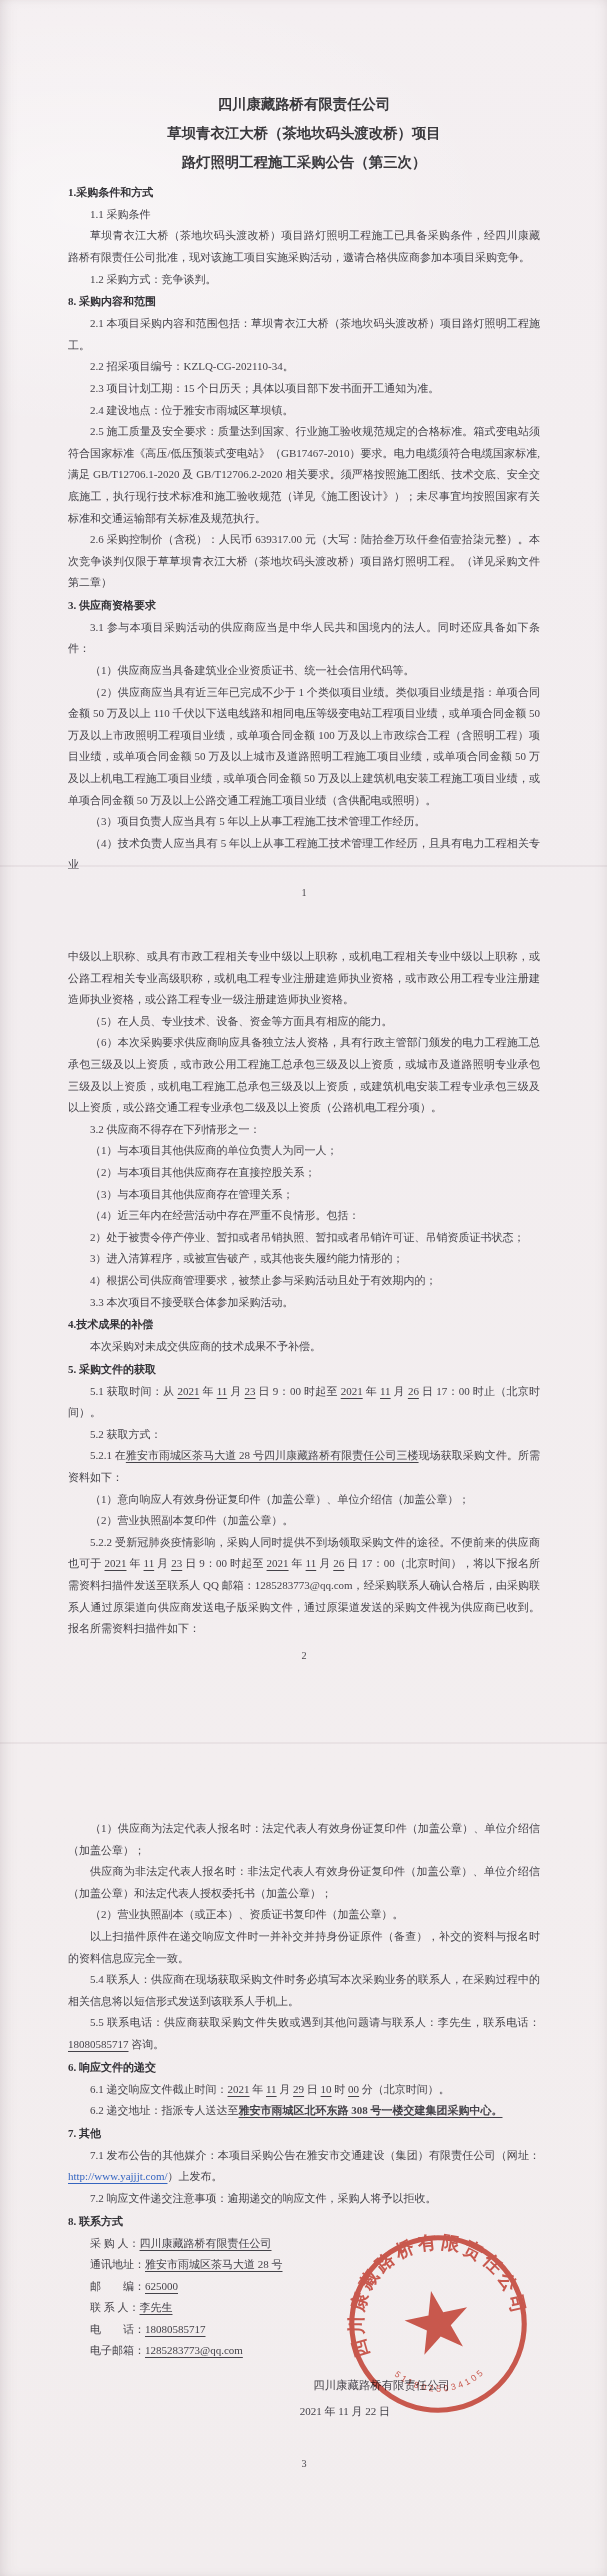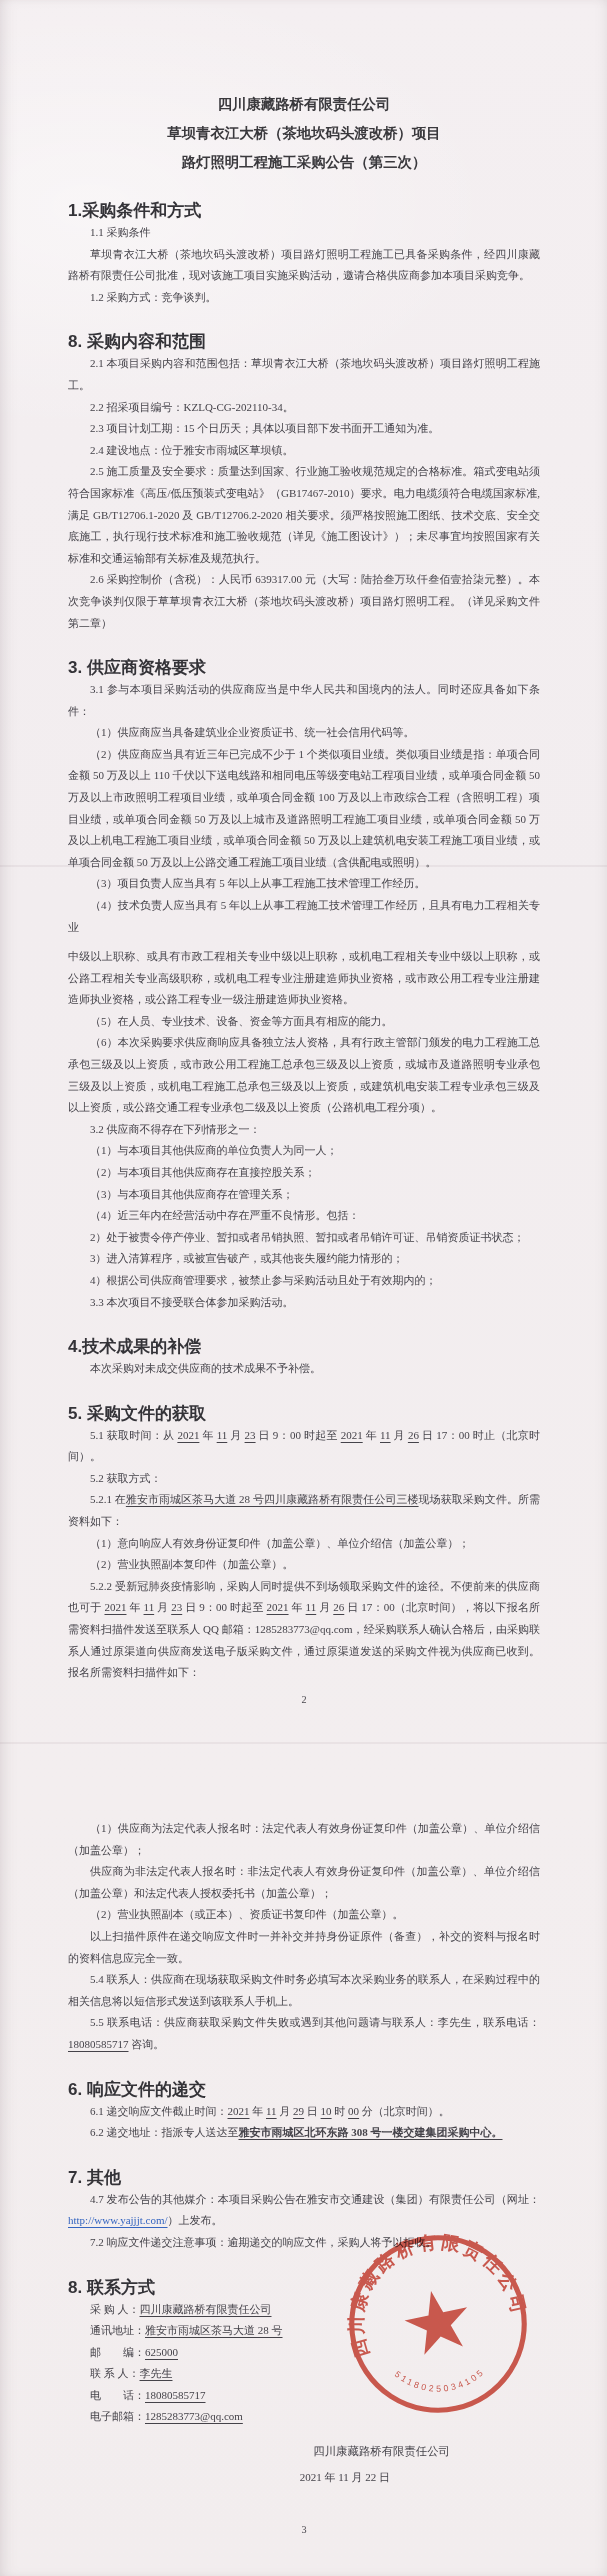--- a/index.html
+++ b/index.html
@@ -11,22 +11,22 @@
     box-shadow:inset 9px 0 16.7px -10.6px rgba(90,70,80,.25), inset -7.6px 0 15px -10.6px rgba(90,70,80,.18);
     font-family:"Liberation Serif","DejaVu Serif",serif;
     color:#45434a;
   }
   .crease{position:absolute;left:0;width:607px;height:1.5px;background:rgba(110,95,105,.08);}
   .page{position:absolute;left:68px;width:472px;}
   .title{text-align:center;font-size:14.4px;font-weight:bold;line-height:29px;color:#3a393d;
          font-family:"Liberation Sans","DejaVu Sans",sans-serif;}
   .title-wrap{margin-bottom:3.8px;}
   .blk{margin:0;font-size:11px;line-height:21.6px;text-align:justify;}
-  .h1{font-size:17px;font-weight:bold;color:#343338;line-height:23px;
-      font-family:Liberation Sans, sans-serif;margin-top:22px;}
+  .h1{font-size:11px;font-weight:bold;color:#343338;line-height:23px;
+      font-family:Liberation Serif, serif;}
   .ind{text-indent:2em;}
   .cont{text-indent:0;}
   .u{text-decoration:underline;text-underline-offset:3px;}
   .b{font-weight:bold;}
   .link{color:#3565c0;}
   .pagenum{text-align:center;font-size:10.2px;color:#4a484e;margin-top:10.6px;}
   .pagenum.p3{margin-top:36px;}
   .sig{margin-top:12px;text-align:right;padding-right:90px;font-size:11.4px;line-height:23px;}
   .sigdate{margin-top:4px;text-align:right;padding-right:150px;font-size:11px;line-height:21px;}
   .seal{position:absolute;left:343px;top:2229px;width:190px;height:190px;
@@ -100,21 +100,21 @@
         <p class="blk ind"><span>（1）供应商为法定代表人报名时：法定代表人有效身份证复印件（加盖公章）、单位介绍信（加盖公章）；</span></p>
         <p class="blk ind"><span>供应商为非法定代表人报名时：非法定代表人有效身份证复印件（加盖公章）、单位介绍信（加盖公章）和法定代表人授权委托书（加盖公章）；</span></p>
         <p class="blk ind"><span>（2）营业执照副本（或正本）、资质证书复印件（加盖公章）。</span></p>
         <p class="blk ind"><span>以上扫描件原件在递交响应文件时一并补交并持身份证原件（备查），补交的资料与报名时的资料信息应完全一致。</span></p>
         <p class="blk ind"><span>5.4 联系人：供应商在现场获取采购文件时务必填写本次采购业务的联系人，在采购过程中的相关信息将以短信形式发送到该联系人手机上。</span></p>
         <p class="blk ind"><span>5.5 联系电话：供应商获取采购文件失败或遇到其他问题请与联系人：李先生，联系电话：</span><span class="u">18080585717</span><span> 咨询。</span></p>
         <p class="blk h1"><span>6. 响应文件的递交</span></p>
         <p class="blk ind"><span>6.1 递交响应文件截止时间：</span><span class="u">2021</span><span> 年 </span><span class="u">11</span><span> 月 </span><span class="u">29</span><span> 日 </span><span class="u">10</span><span> 时 </span><span class="u">00</span><span> 分（北京时间）。</span></p>
         <p class="blk ind"><span>6.2 递交地址：指派专人送达至</span><span class="u b">雅安市雨城区北环东路 308 号一楼交建集团采购中心。</span></p>
         <p class="blk h1"><span>7. 其他</span></p>
-        <p class="blk ind"><span>4.7 发布公告的其他媒介：本项目采购公告在雅安市交通建设（集团）有限责任公司（网址：</span><span class="u link">http://www.yajjjt.com/</span><span>）上发布。</span></p>
+        <p class="blk ind"><span>7.1 发布公告的其他媒介：本项目采购公告在雅安市交通建设（集团）有限责任公司（网址：</span><span class="u link">http://www.yajjjt.com/</span><span>）上发布。</span></p>
         <p class="blk ind"><span>7.2 响应文件递交注意事项：逾期递交的响应文件，采购人将予以拒收。</span></p>
         <p class="blk h1"><span>8. 联系方式</span></p>
         <p class="blk ind"><span>采 购 人：</span><span class="u">四川康藏路桥有限责任公司</span></p>
         <p class="blk ind"><span>通讯地址：</span><span class="u">雅安市雨城区茶马大道 28 号</span></p>
         <p class="blk ind"><span>邮　　编：</span><span class="u">625000</span></p>
         <p class="blk ind"><span>联 系 人：</span><span class="u">李先生</span></p>
         <p class="blk ind"><span>电　　话：</span><span class="u">18080585717</span></p>
         <p class="blk ind"><span>电子邮箱：</span><span class="u">1285283773@qq.com</span></p>
       </div>
     <div class="sig">四川康藏路桥有限责任公司</div>

